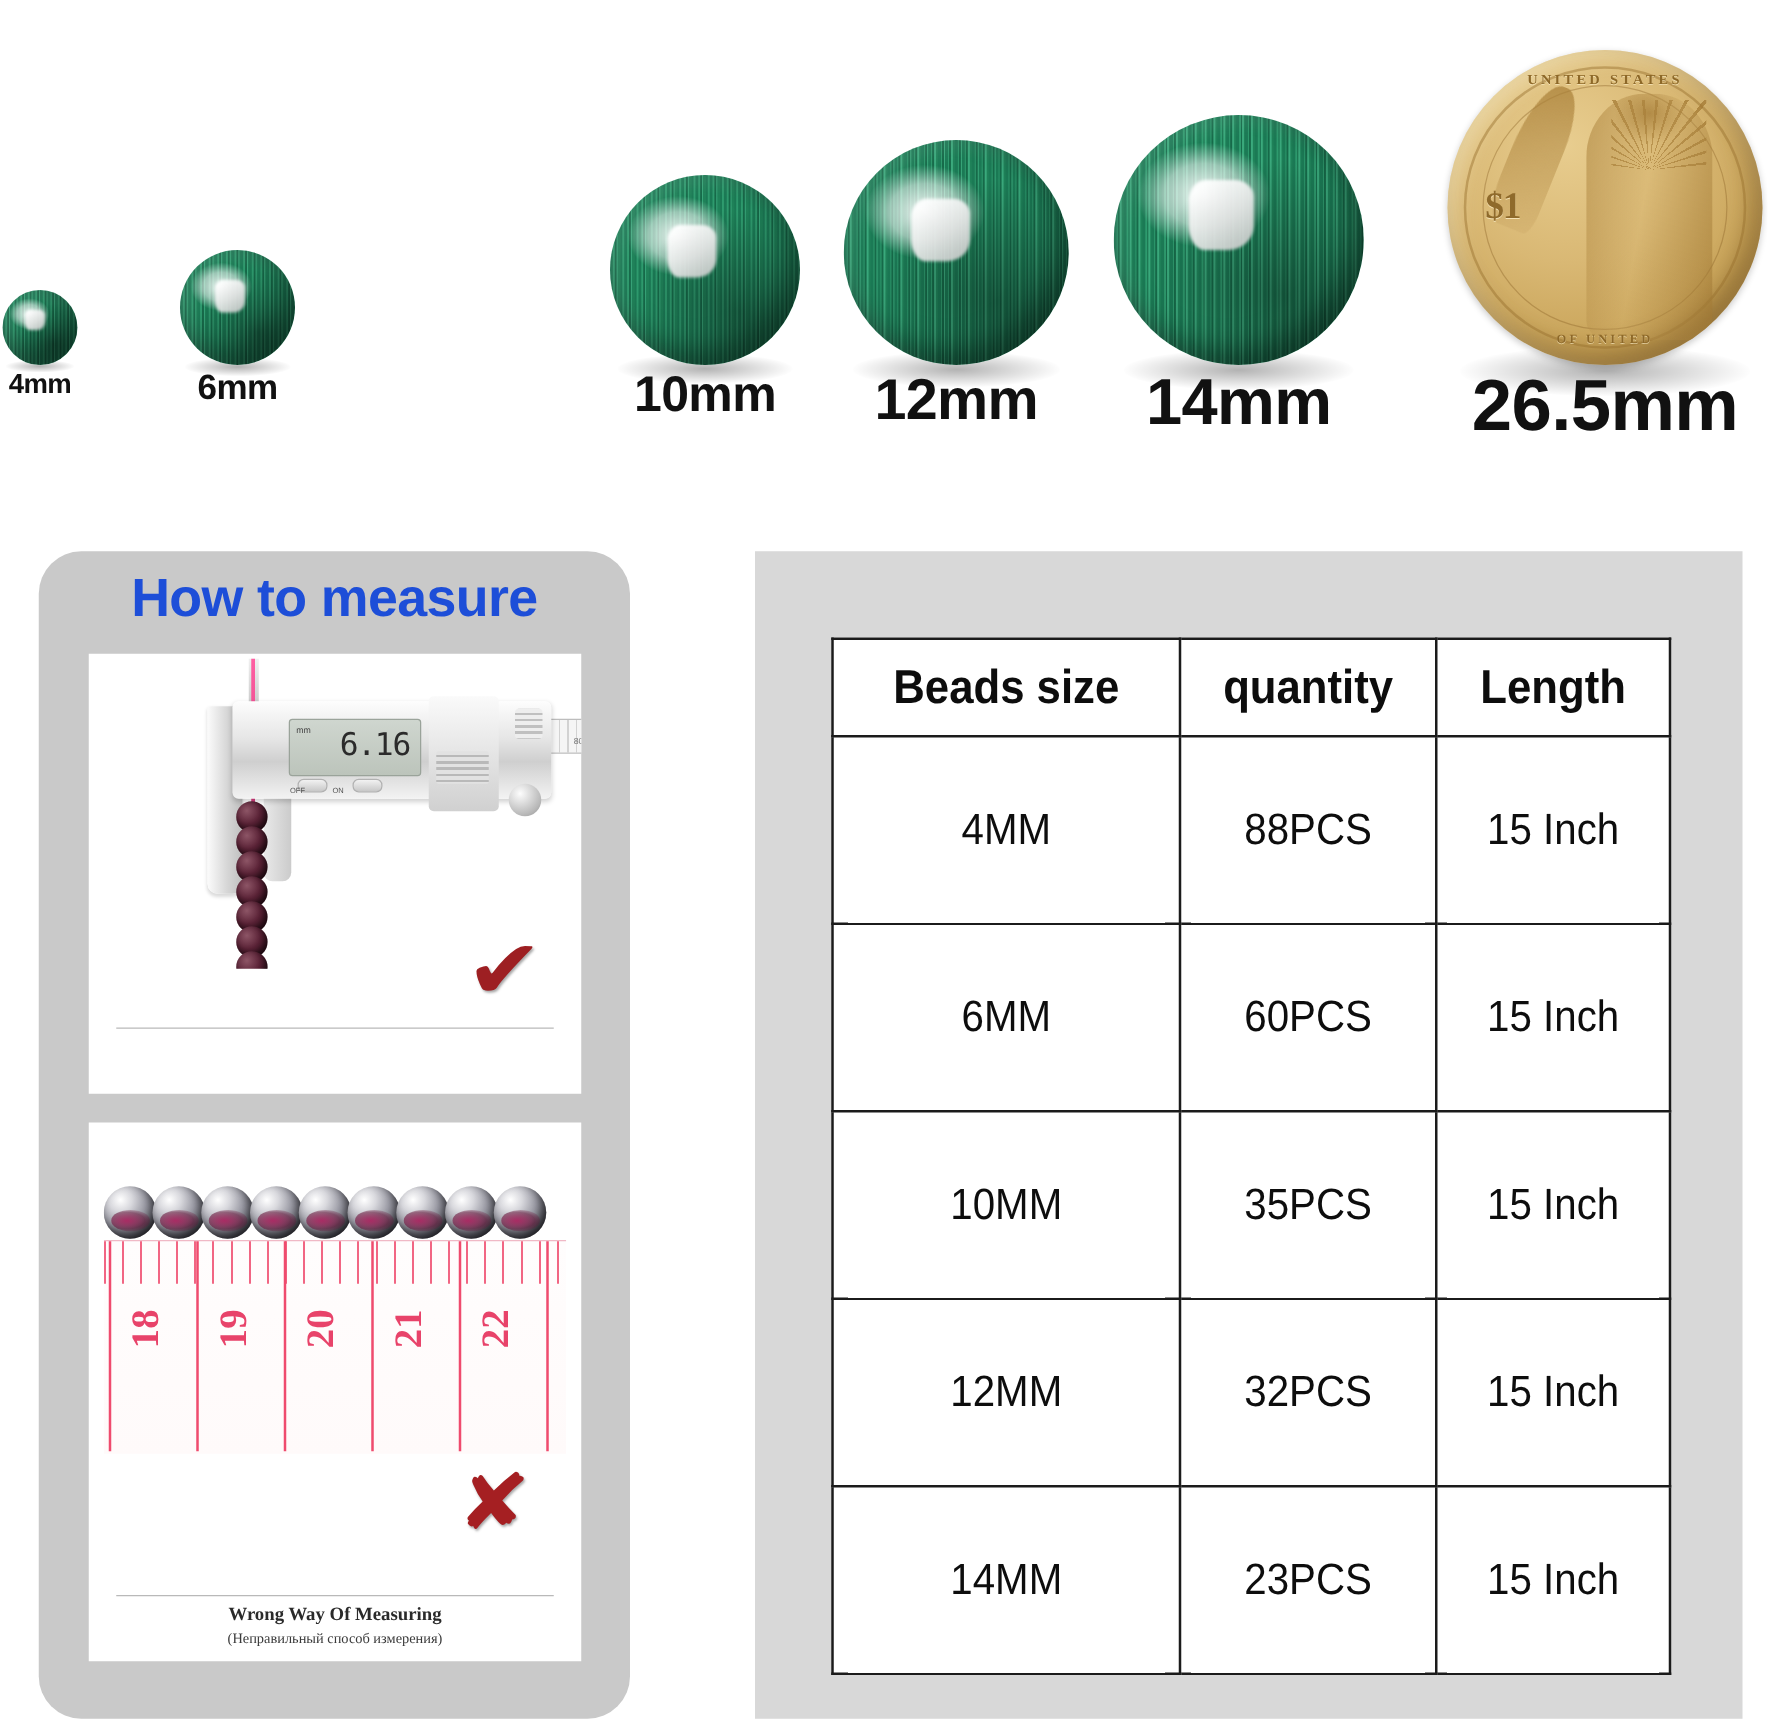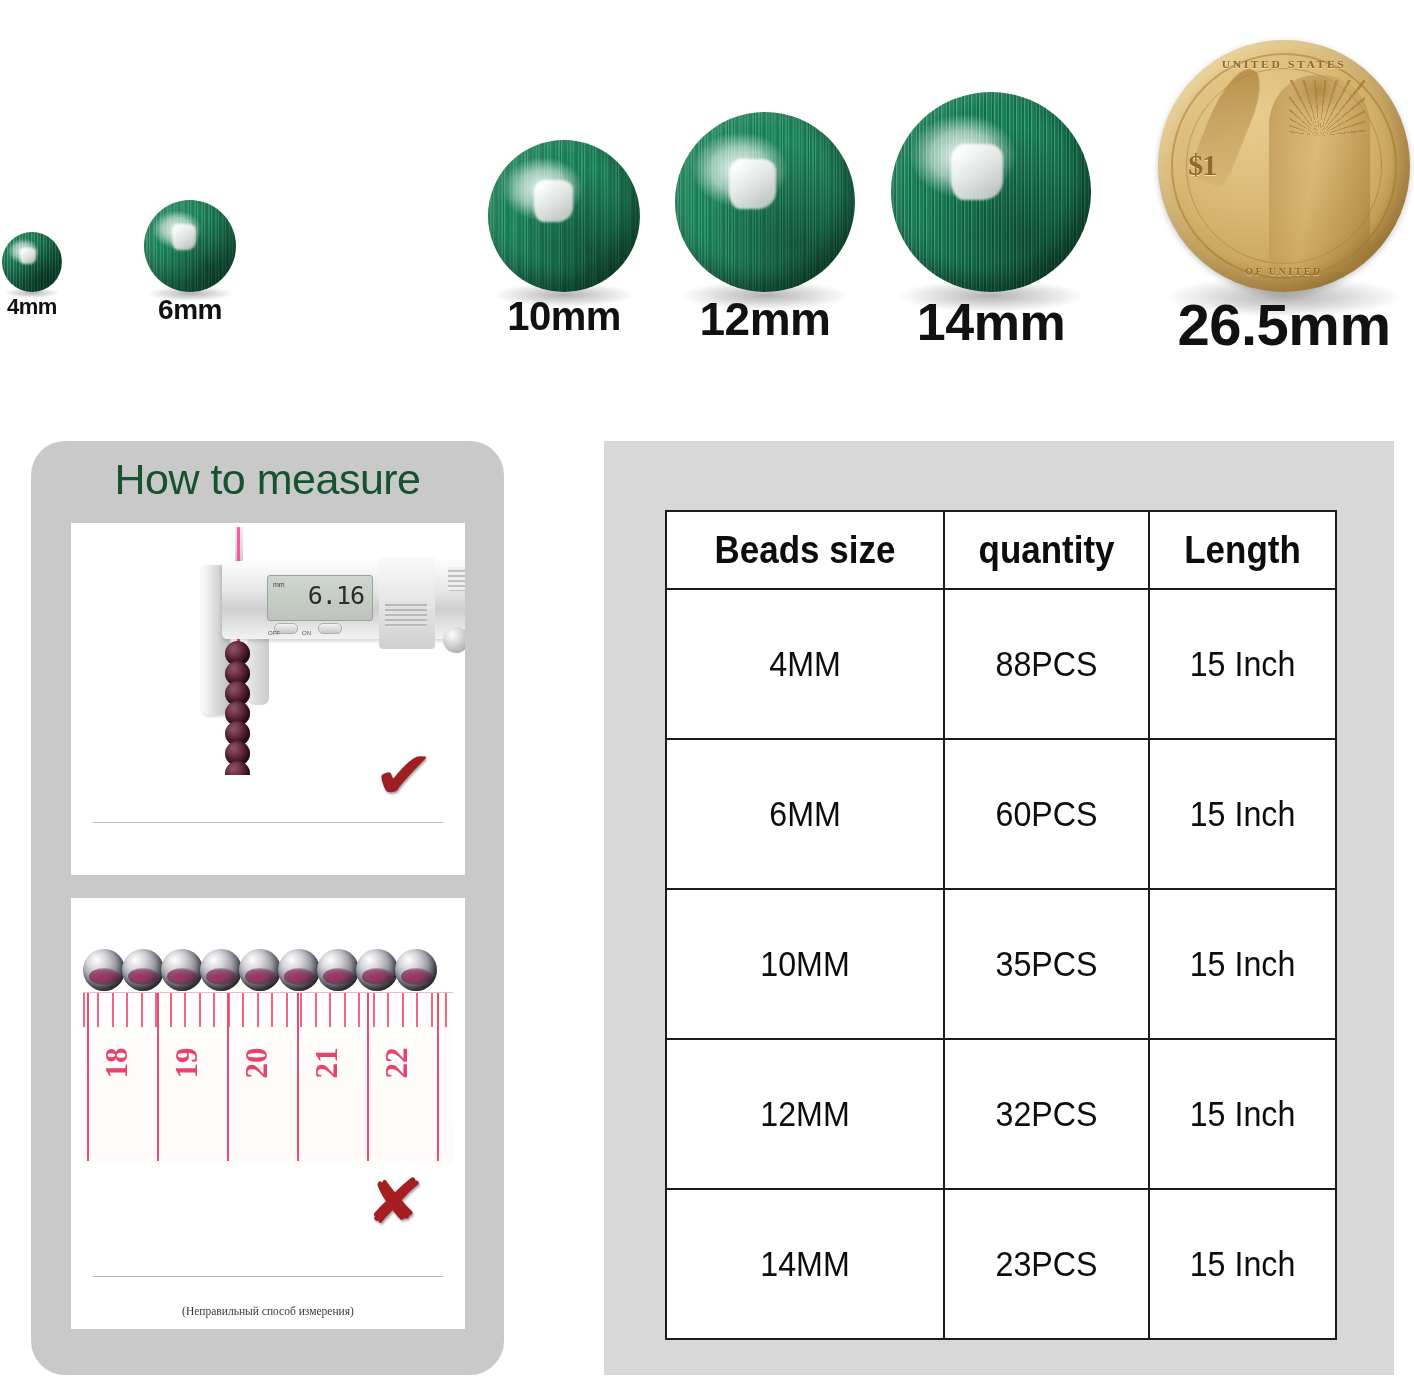--- a/index.html
+++ b/index.html
@@ -121,33 +121,33 @@
   
   
   #measure-panel{
     position:absolute;left:31px;top:441px;width:473px;height:934px;
     background:#c9c9c9;
     border-radius:34px;
     box-sizing:border-box;
   }
   #measure-title{
     position:absolute;left:0;right:0;top:14px;
-    text-align:center;color:#14532d;
-    font-size:43px;font-weight:400;letter-spacing:-0.5px;
+    text-align:center;color:#1d4ed8;
+    font-size:43px;font-weight:700;letter-spacing:-0.5px;
   }
   .photo-card{
     position:absolute;left:40px;width:394px;
     background:#ffffff;
     box-sizing:border-box;
   }
   #photo-correct{top:82px;height:352px;}
   #photo-wrong{top:457px;height:431px;}
 
   
-  .caliper-scene{position:absolute;left:0;top:0;right:0;height:252px;overflow:hidden;margin-left:36px;}
+  .caliper-scene{position:absolute;left:0;top:0;right:0;height:252px;overflow:hidden;}
   .cal-body{
     position:absolute;left:115px;top:38px;width:255px;height:78px;
     background:linear-gradient(180deg,#fdfdfd 0%,#e6e6e6 38%,#cfcfcf 62%,#f3f3f3 100%);
     border-radius:5px;
     box-shadow:0 2px 4px rgba(0,0,0,.18);
   }
   .cal-screen{
     position:absolute;left:45px;top:14px;width:104px;height:44px;
     background:linear-gradient(180deg,#cfd6cf 0%,#bcc4bb 100%);
     border:1px solid #9aa39a;border-radius:3px;
@@ -474,20 +474,21 @@
         <div class="tape-num" style="left:228px">21</div>
         <div class="tape-num" style="left:298px">22</div>
       </div>
     </div>
 
     <div class="x-mark">✘</div>
 
     <div class="caption-rule"></div>
 
     <div class="caliper-caption">
+      <div class="cap-en">Wrong Way Of Measuring</div>
       <div class="cap-ru">(Неправильный способ измерения)</div>
     </div>
   </div>
 </div>
 
 <div id="size-panel">
 
   <table id="size-table">
     <colgroup>
       <col class="col-a">

